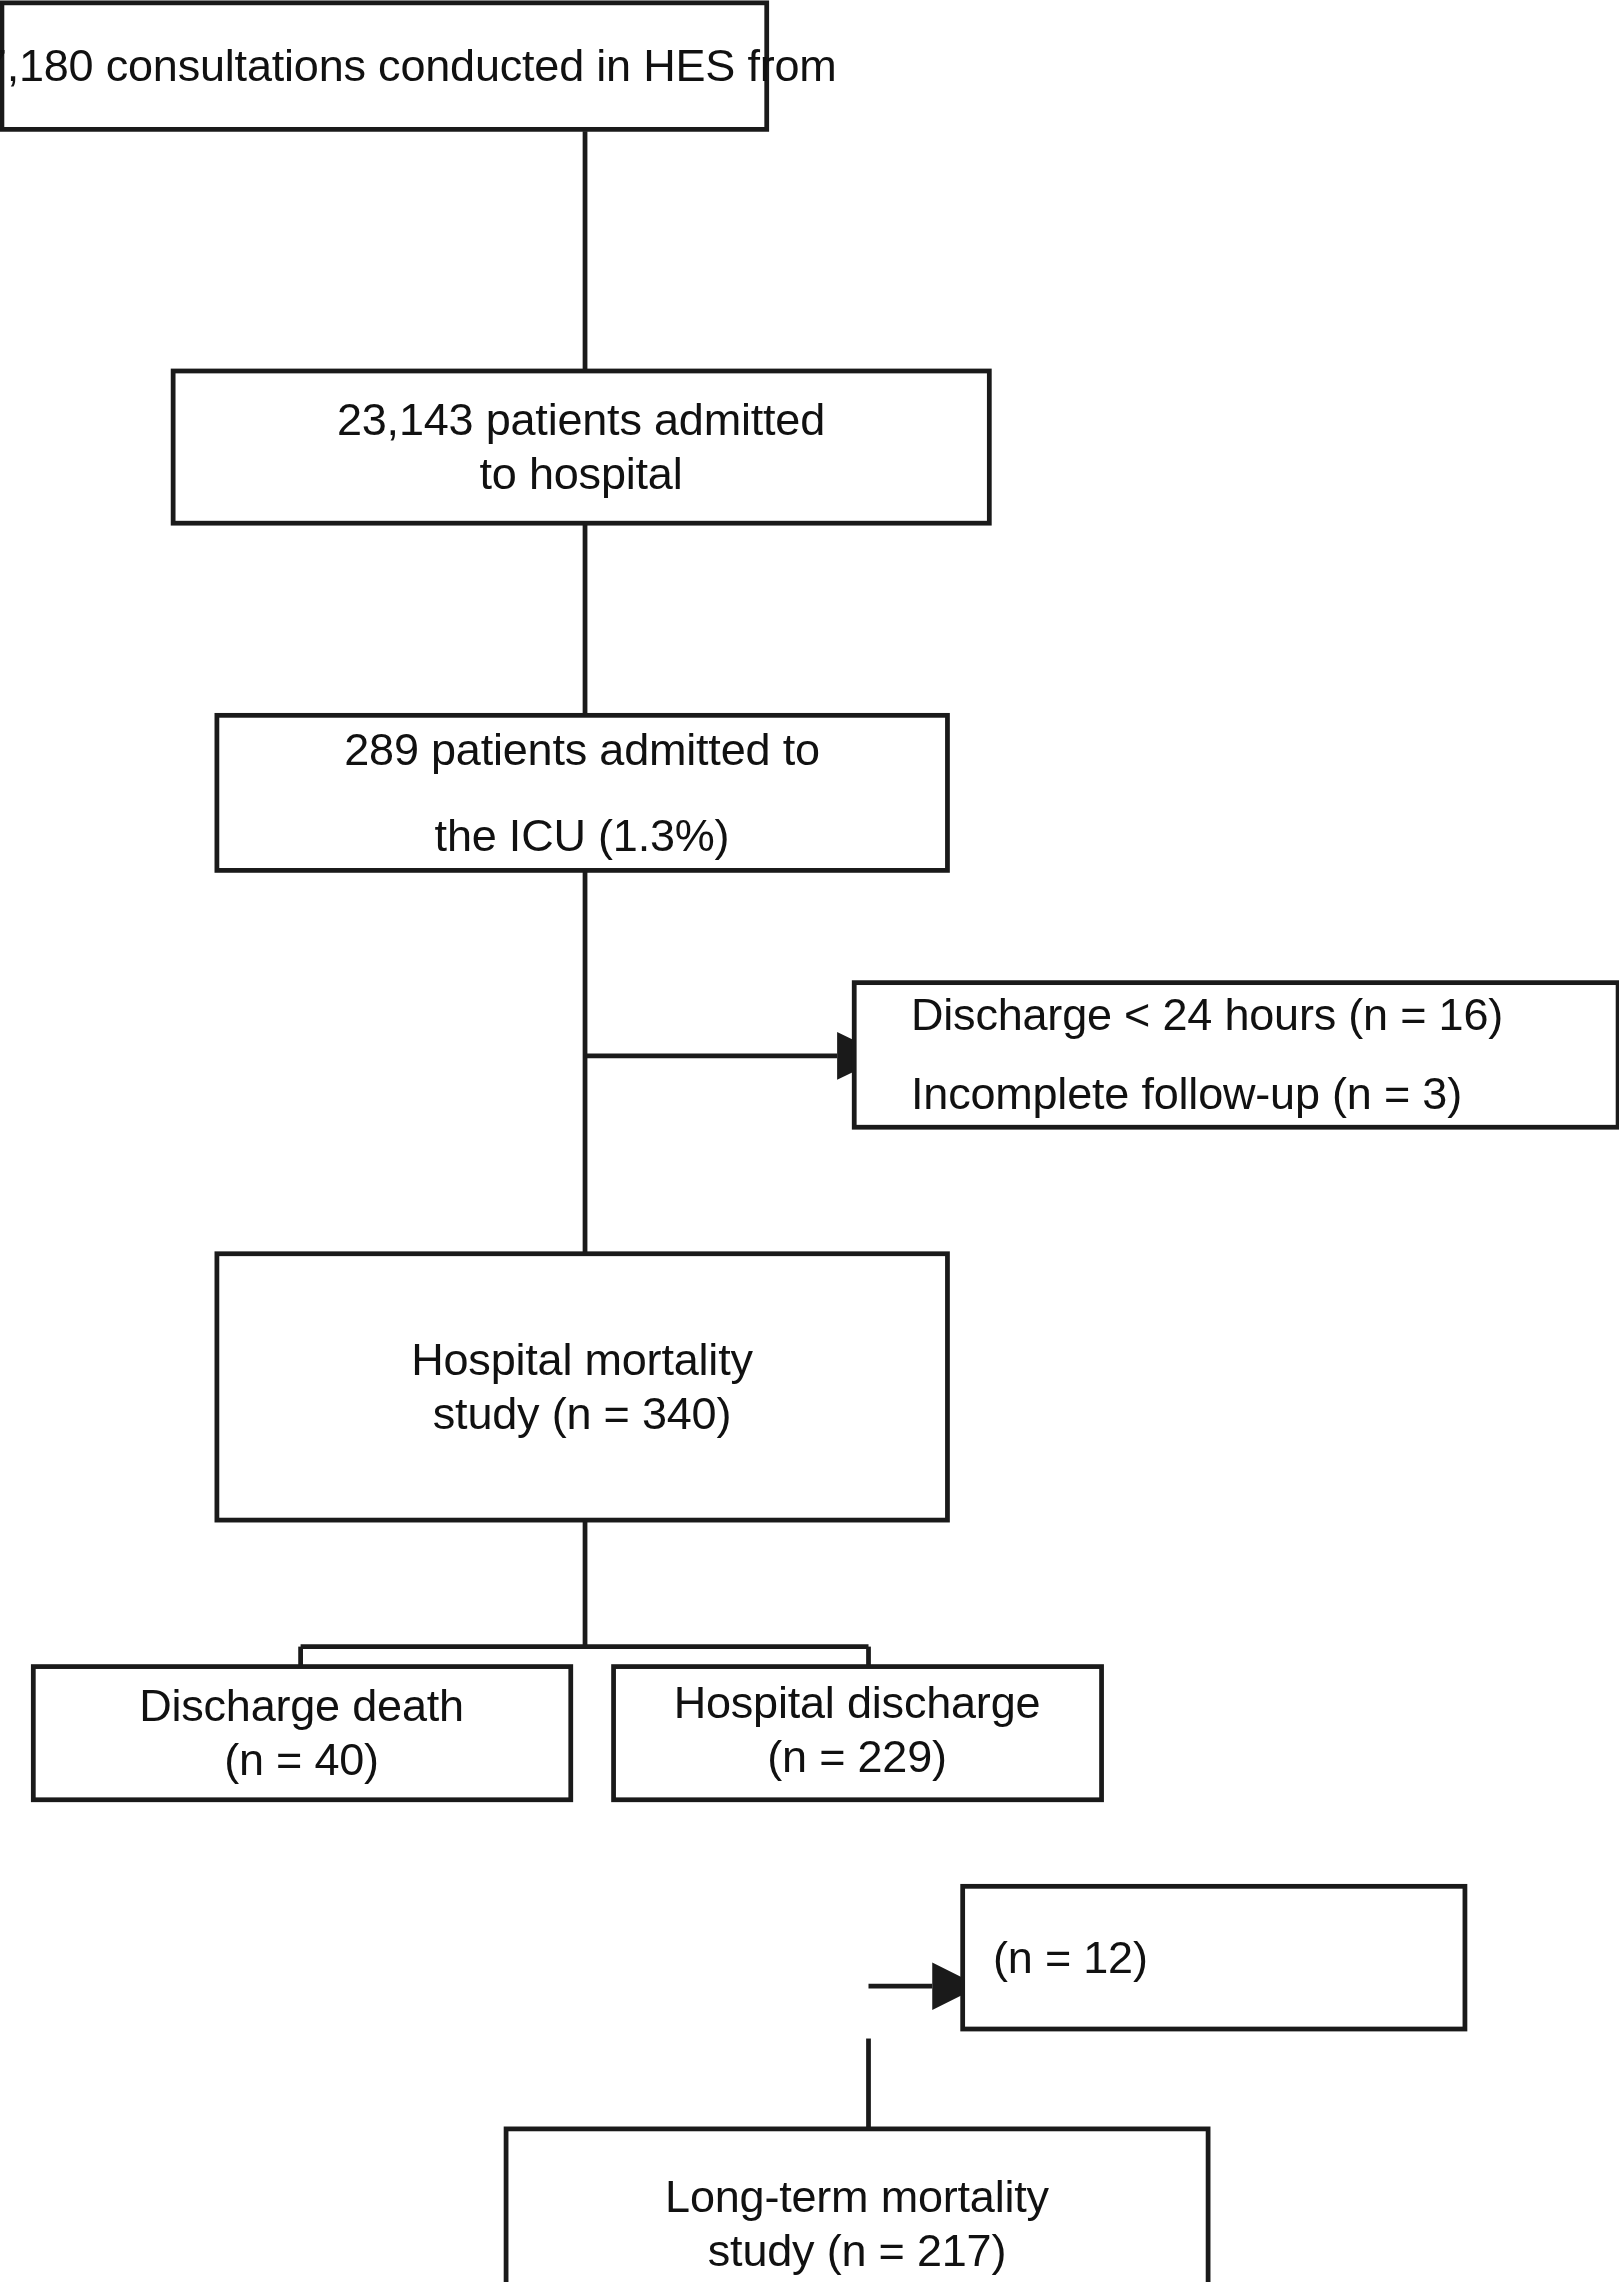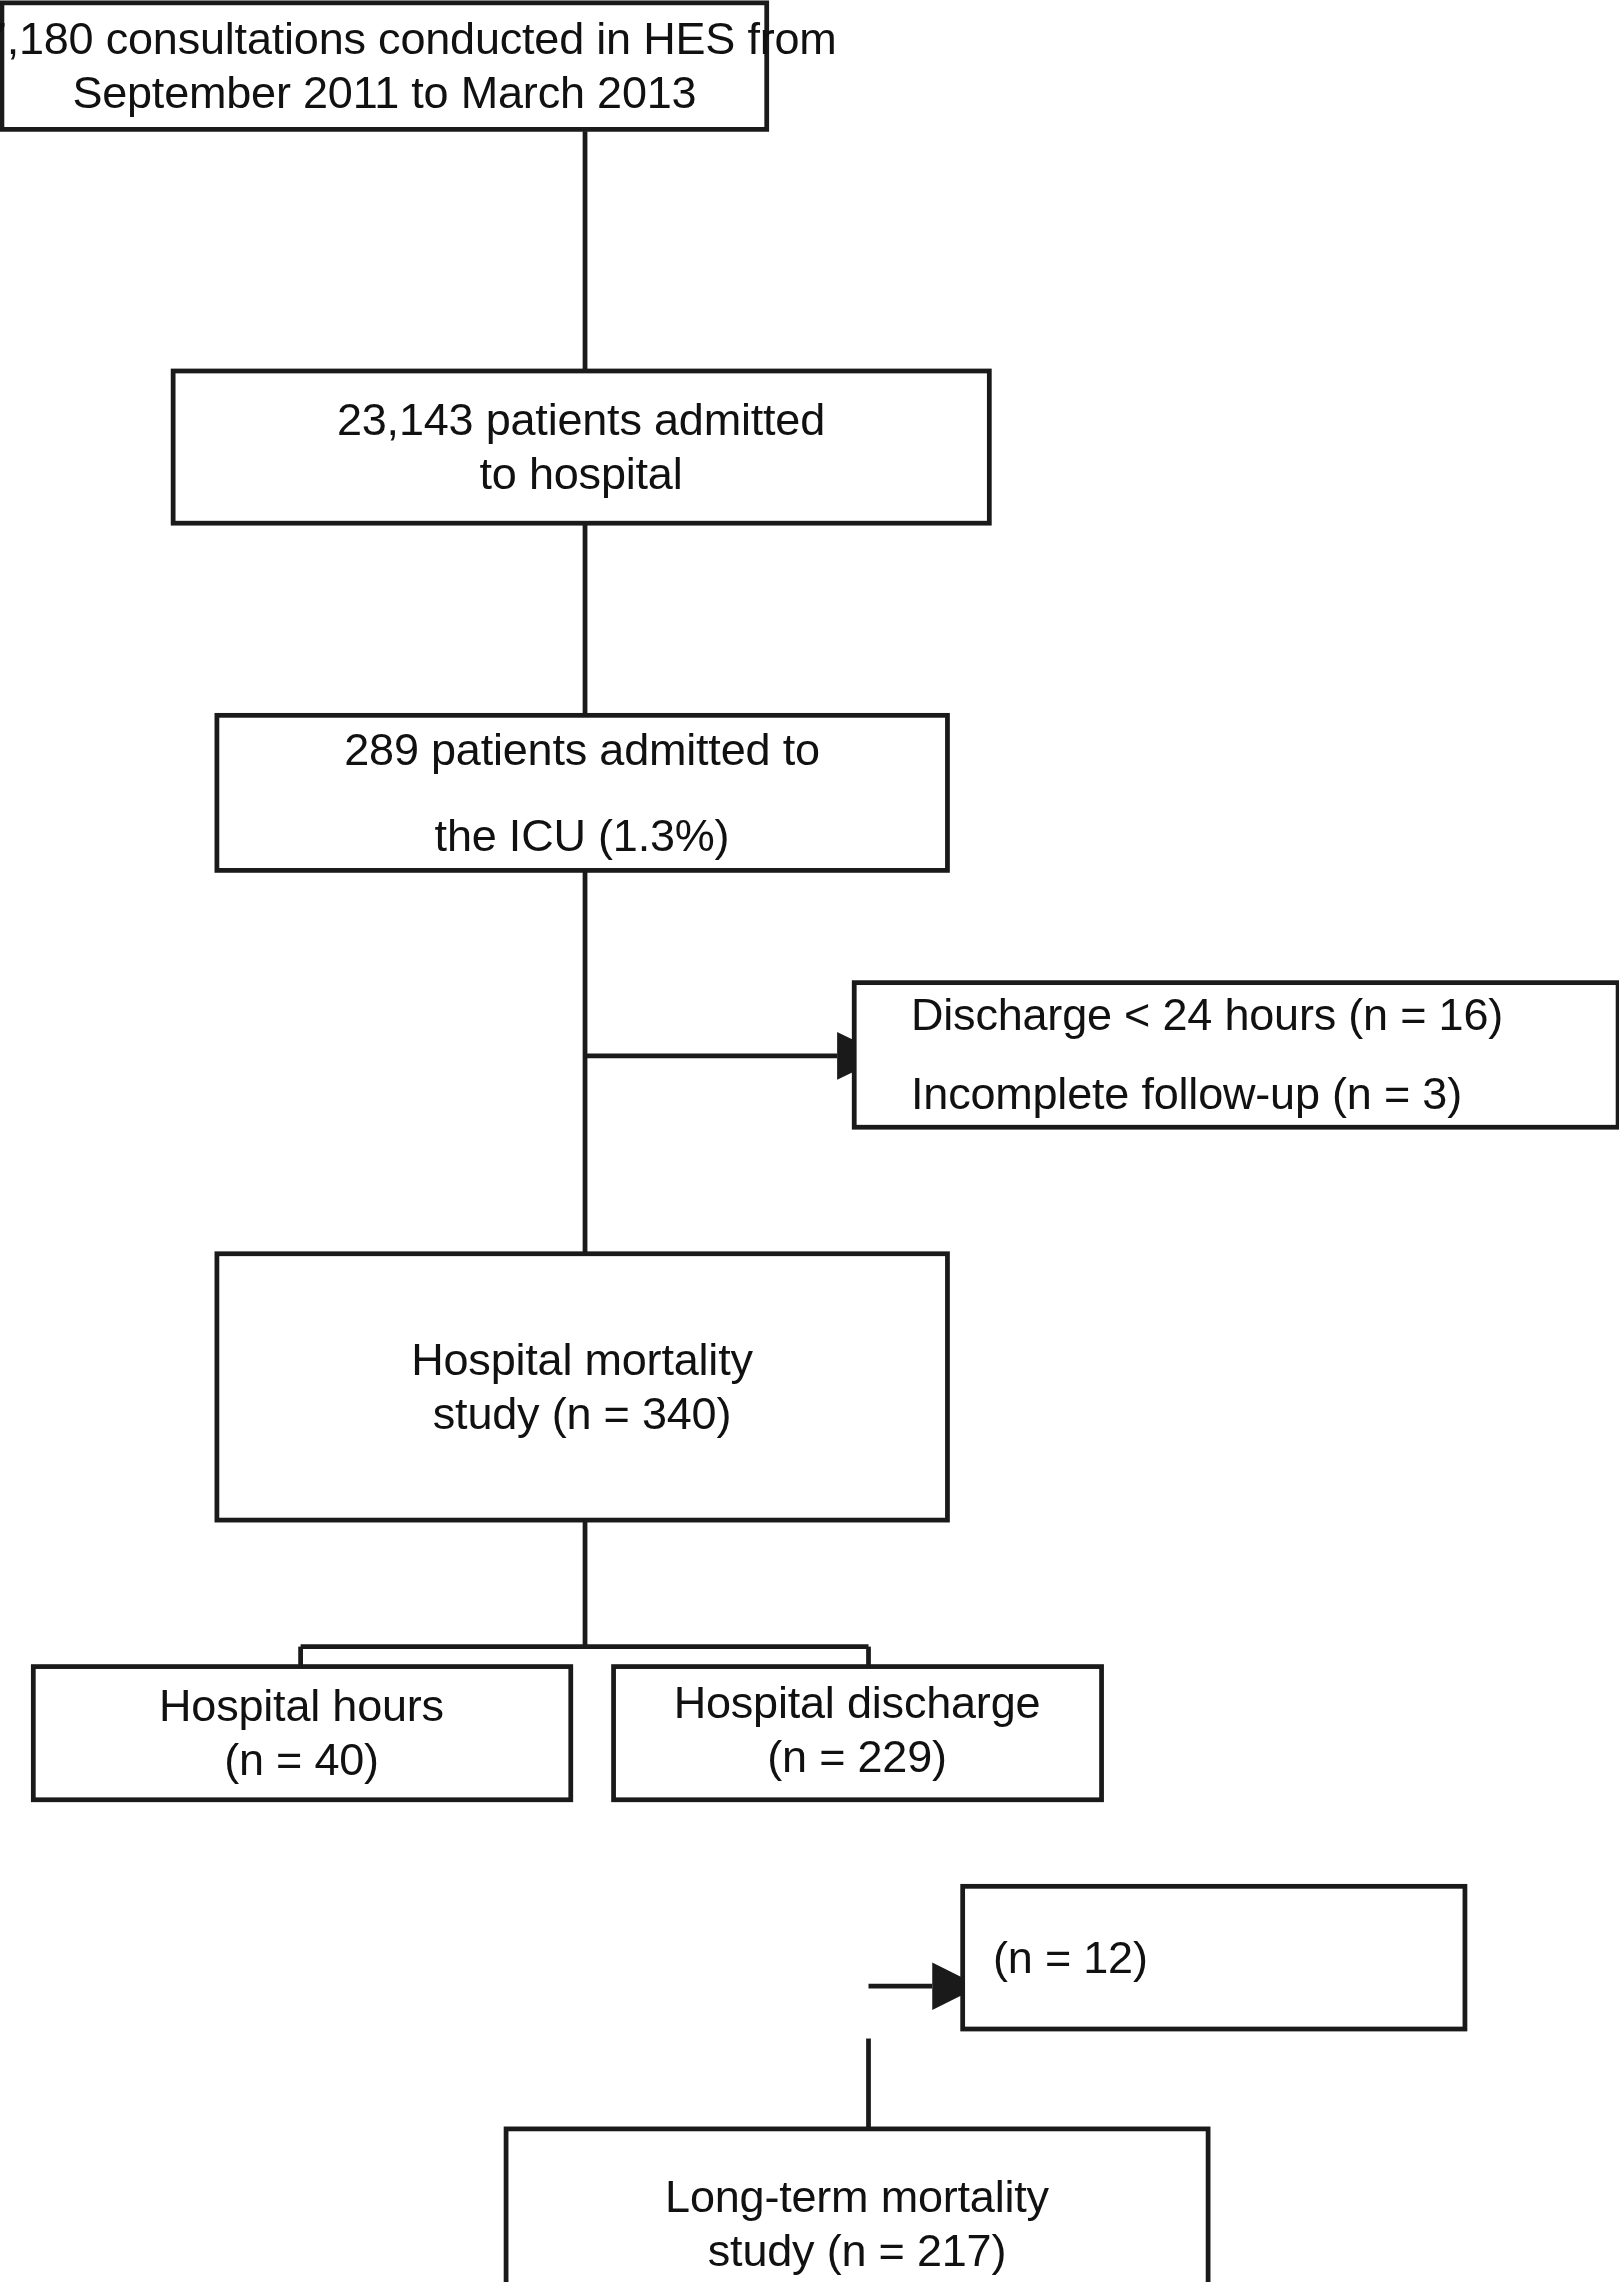--- a/index.html
+++ b/index.html
@@ -106,21 +106,20 @@
 
     <rect class="box-rect" x="645" y="1752" width="513" height="140"></rect>
 
     <rect class="box-rect" x="1012" y="1983" width="528" height="150"></rect>
 
     <rect class="box-rect" x="532" y="2238" width="738" height="230"></rect>
   </svg>
 
   <div class="node-text" style="left:1.9px; top:2.9px; width:765px; height:126px;">
     <span class="line">217,180 consultations conducted in HES from</span>
-    <span class="line">September 2011 to March 2013</span>
   </div>
 
   <div class="node-text" style="left:173px; top:371px; width:816px; height:152px;">
     <span class="line">23,143 patients admitted</span>
     <span class="line">to hospital</span>
   </div>
 
   <div class="node-text" style="left:217px; top:715px; width:730px; height:155px;gap:32px;">
     <span class="line">289 patients admitted to</span>
     <span class="line">the ICU (1.3%)</span>
@@ -130,21 +129,21 @@
     <span class="line">Discharge &lt; 24 hours (n = 16)</span>
     <span class="line">Incomplete follow-up (n = 3)</span>
   </div>
 
   <div class="node-text" style="left:217px; top:1254px; width:730px; height:266px;">
     <span class="line">Hospital mortality</span>
     <span class="line">study (n = 340)</span>
   </div>
 
   <div class="node-text" style="left:33px; top:1666px; width:537px; height:133px;">
-    <span class="line">Hospital hours</span>
+    <span class="line">Discharge death</span>
     <span class="line">(n = 40)</span>
   </div>
 
   <div class="node-text" style="left:613px; top:1663px; width:488px; height:133px;text-align:right;">
     <span class="line">Hospital discharge</span>
     <span class="line">(n = 229)</span>
   </div>
 
   <div class="node-text left-align" style="left:993px; top:1886px; width:457px; height:143px;">
     <span class="line">(n = 12)</span>

